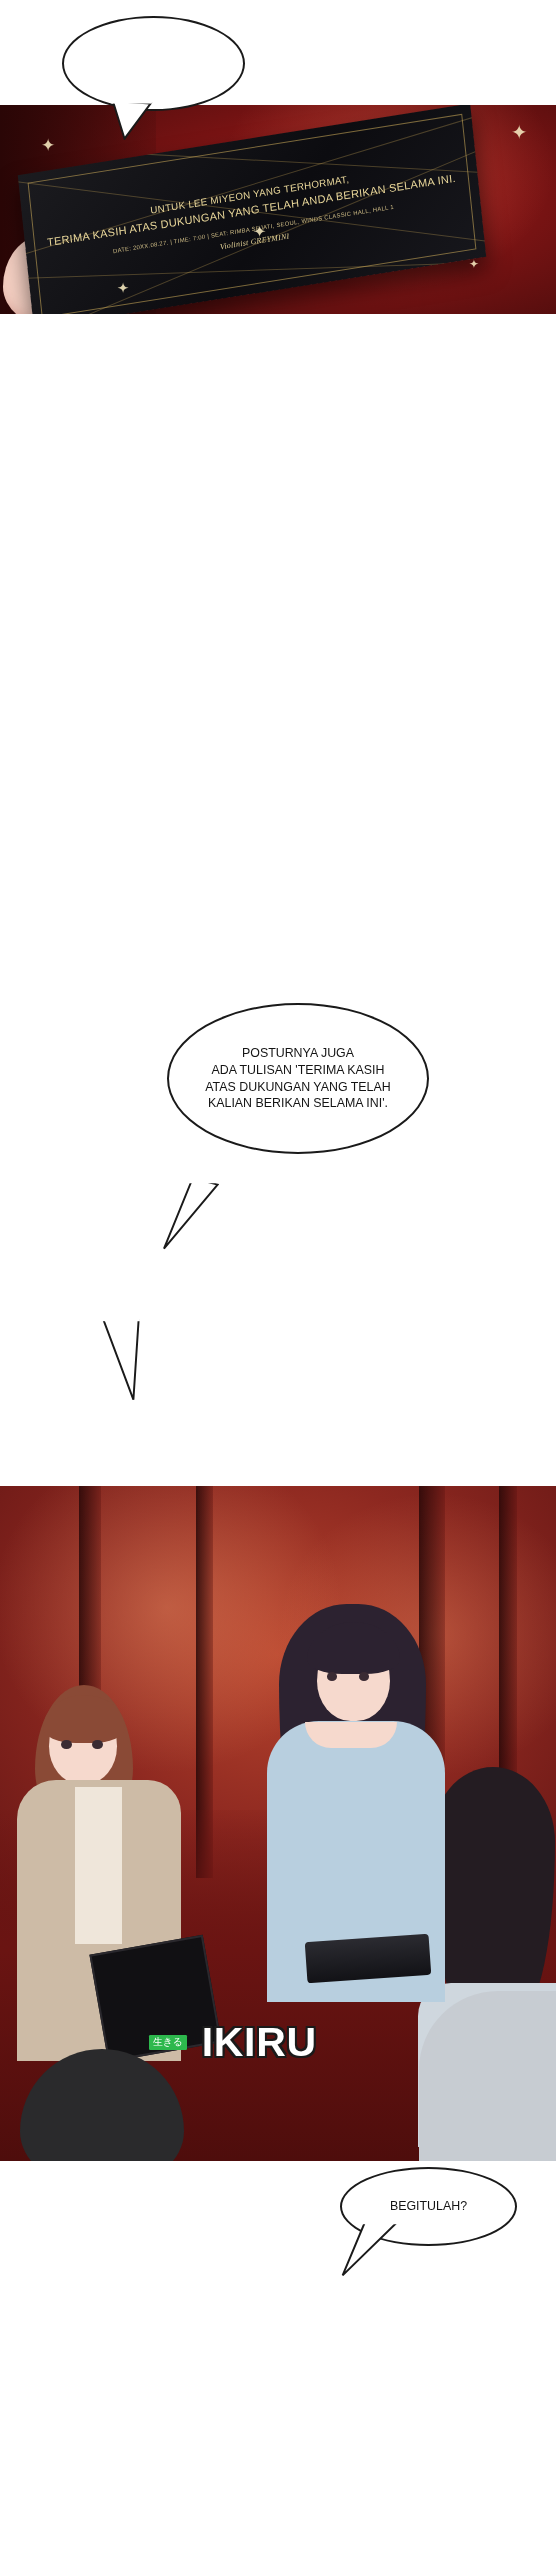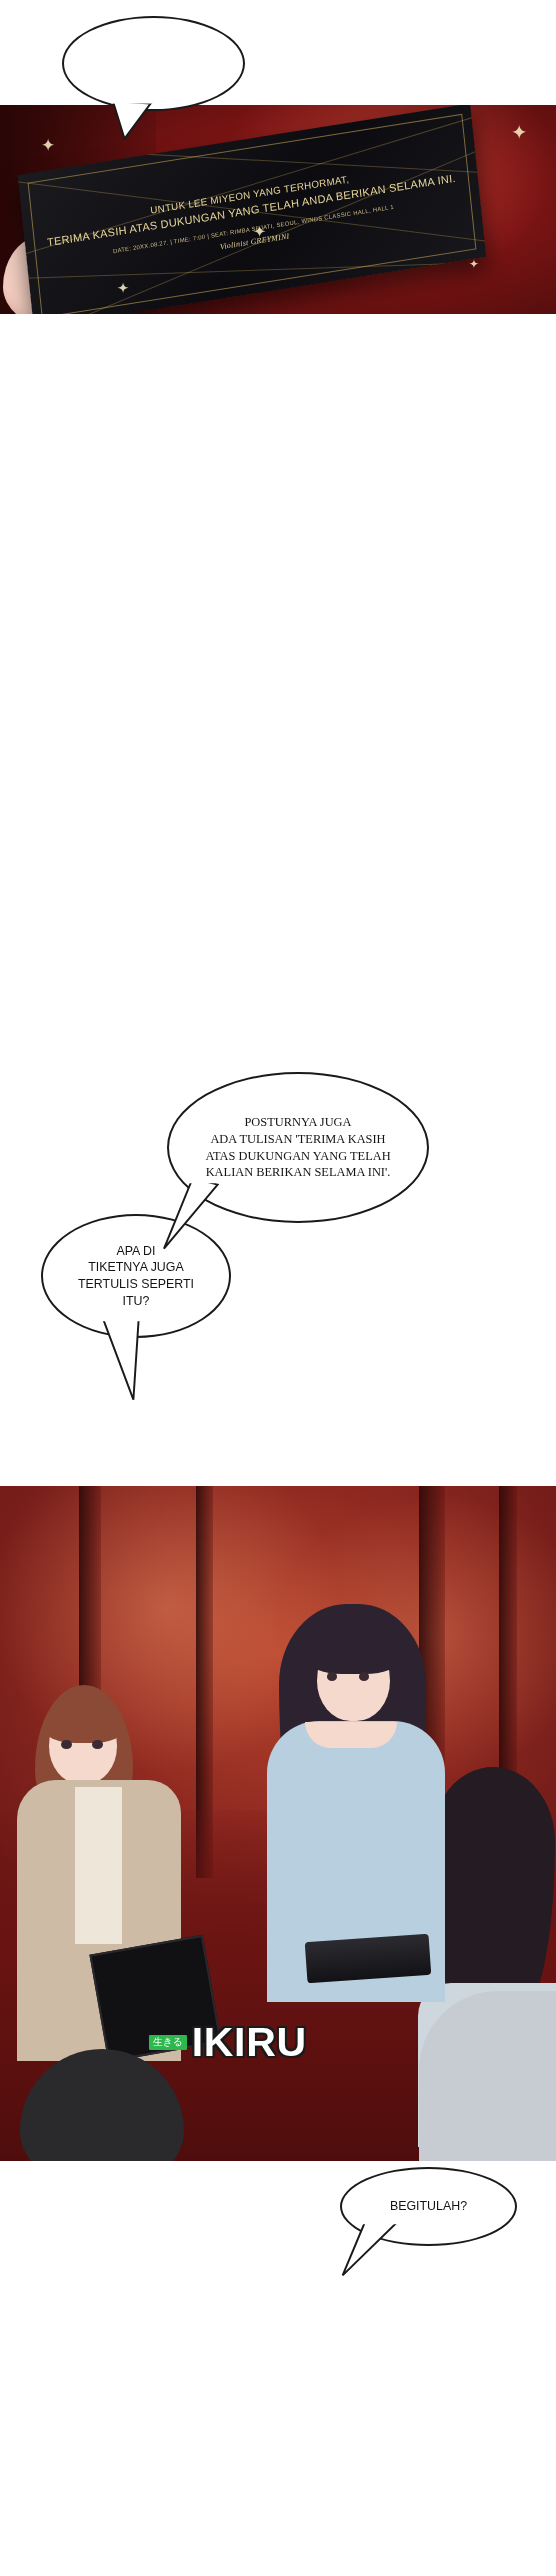--- a/index.html
+++ b/index.html
@@ -165,25 +165,24 @@
   .spark {
     position: absolute;
     color: #f3e6bd;
     z-index: 7;
     opacity: 0.9;
   }
 
   
   #balloon-big {
     left: 167px;
-    top: 1072px;
+    top: 1003px;
     width: 262px;
     height: 151px;
     font-size: 12.4px;
-    font-family: Liberation Serif, serif;
   }
   #tail-big {
     left: 160px;
     top: 1178px;
     width: 59px;
     height: 72px;
   }
   #balloon-mid {
     left: 41px;
     top: 1214px;
@@ -323,21 +322,21 @@
     padding: 2px 3.9px 2.6px 3.9px;
     font-family: "DejaVu Sans", sans-serif;
     line-height: 1;
     border-radius: 1.3px;
   }
   .logo .word {
     font-size: 41px;
     font-weight: bold;
     color: #ffffff;
     letter-spacing: 0.7px;
-    margin-left: 5px;
+    margin-left: 15px;
     text-shadow:
       -2px 0 0 #1b1b1b, 2px 0 0 #1b1b1b, 0 -2px 0 #1b1b1b, 0 2px 0 #1b1b1b,
       -2px -2px 0 #1b1b1b, 2px -2px 0 #1b1b1b, -2px 2px 0 #1b1b1b, 2px 2px 0 #1b1b1b;
     line-height: 0.95;
   }
 
   
   #balloon-bottom {
     left: 340px;
     top: 2167px;
@@ -410,26 +409,20 @@
     <div class="txt">POSTURNYA JUGA
 ADA TULISAN 'TERIMA KASIH
 ATAS DUKUNGAN YANG TELAH
 KALIAN BERIKAN SELAMA INI'.</div>
   </div>
   <svg class="tail" id="tail-big" viewBox="0 0 90 110">
     <polygon points="50,0 88,10 6,108" fill="#ffffff" stroke="#1a1a1a" stroke-width="3"></polygon>
     <rect x="40" y="-8" width="52" height="16" fill="#ffffff"></rect>
   </svg>
 
-  <div class="balloon" id="balloon-mid">
-    <div class="txt">APA DI
-TIKETNYA JUGA
-TERTULIS SEPERTI
-ITU?</div>
-  </div>
   <svg class="tail" id="tail-mid" viewBox="0 0 90 130">
     <polygon points="6,0 62,6 54,128" fill="#ffffff" stroke="#1a1a1a" stroke-width="3"></polygon>
     <rect x="0" y="-8" width="64" height="16" fill="#ffffff"></rect>
   </svg>
 
   <div id="panel-scene">
     <div class="bg-haze"></div>
     <div class="pillar" style="left:79px; width:22px;"></div>
     <div class="pillar" style="left:196px; width:17px;"></div>
     <div class="pillar" style="left:419px; width:26px;"></div>

